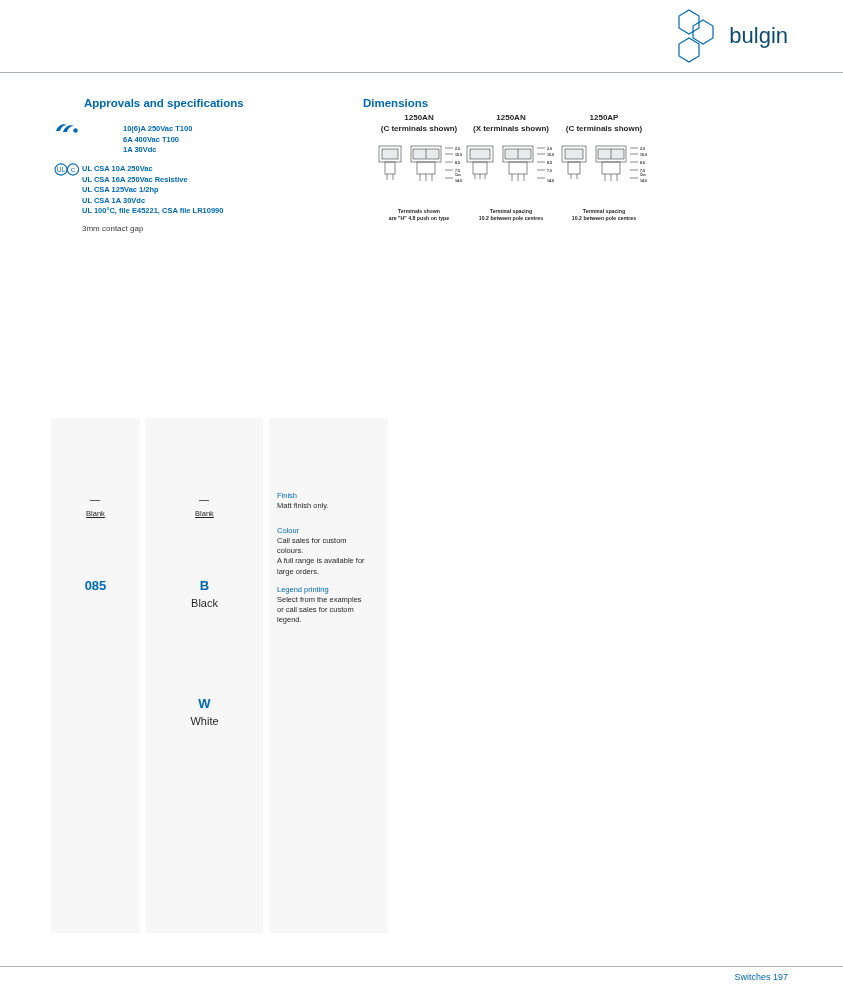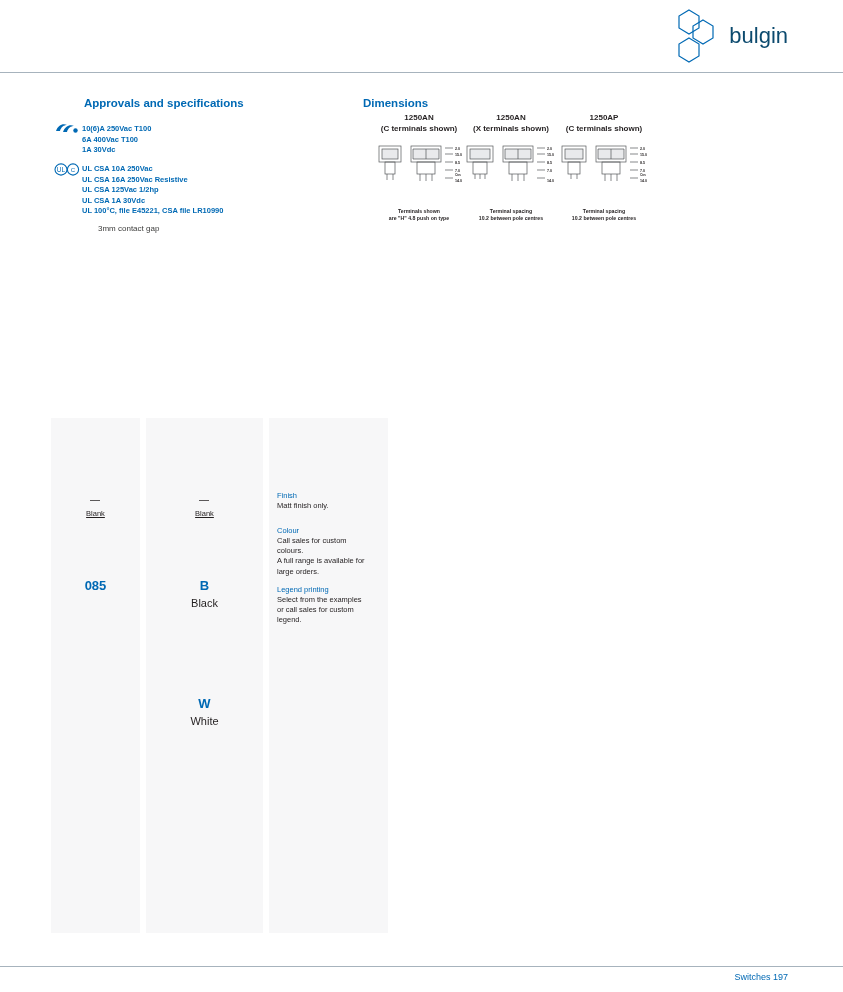--- a/index.html
+++ b/index.html
@@ -61,29 +61,28 @@
 
   
   .appr-list {
     position: absolute;
     left: 82px;
     font-size: 7.5px;
     line-height: 10.6px;
     color: #0069b4;
     font-weight: bold;
   }
-  #appr-group-1 { top: 124px; }
+  #appr-group-1 { top: 124px; margin-left: 41px; }
   #appr-group-2 { top: 164px; }
   .appr-note {
     position: absolute;
     left: 82px;
     top: 224px;
     font-size: 8px;
     color: #3c3c3b;
-    margin-left: 16px;
   }
   .mark {
     position: absolute;
     color: #0069b4;
   }
   #semko-mark { left: 55px; top: 122px; width: 22px; height: 12px; }
   #ul-csa-mark { left: 54px; top: 163px; width: 24px; height: 12px; }
   .mark svg { display: block; }
 
   

